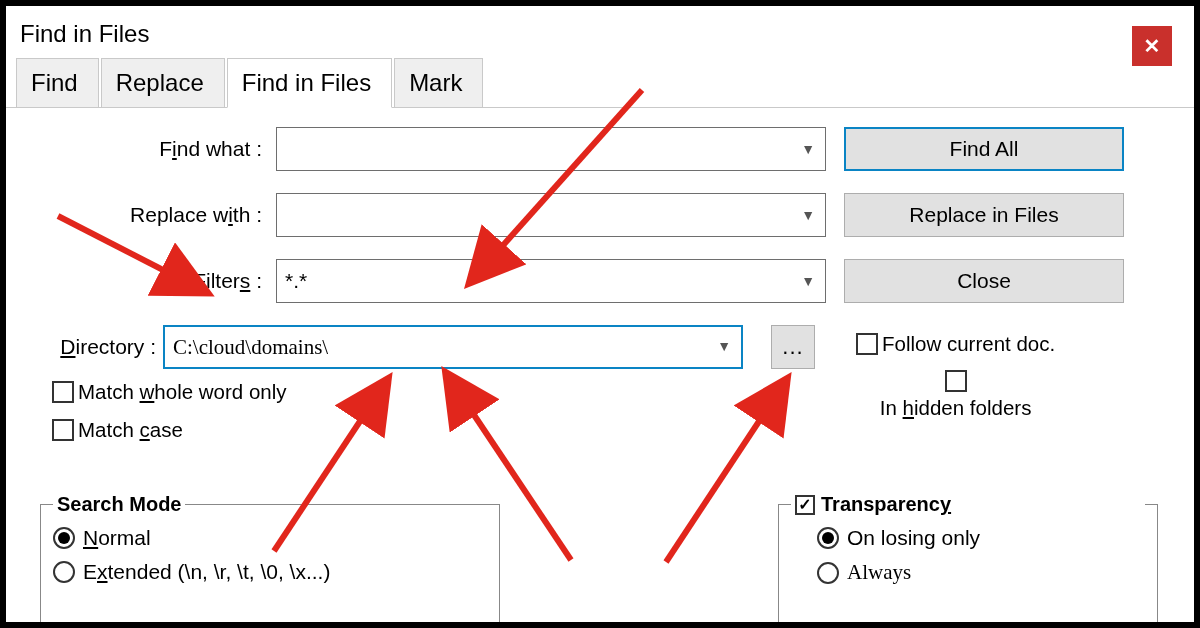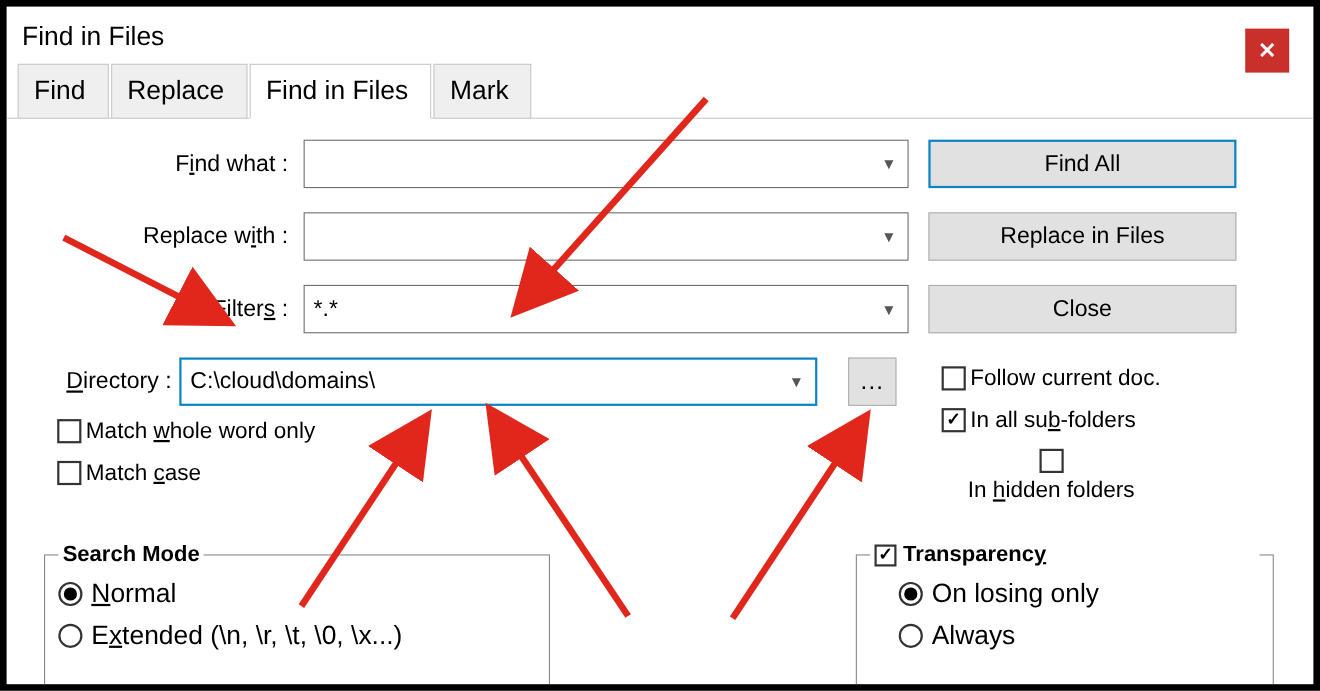--- a/index.html
+++ b/index.html
@@ -122,21 +122,21 @@
     background:#e1e1e1;
     display:flex;
     align-items:center;
     justify-content:center;
     font-size:22px;
     letter-spacing:1px;
     cursor:pointer;
     margin-left:10px;
   }
 
-  .dir-row .combo { width:580px; }
+  .dir-row .combo { width:580px;font-family:Liberation Serif, serif; }
   .dir-row .label { width:160px; padding-right:10px; }
   .dir-row { margin-left:0; }
 
   .check {
     display:flex;
     align-items:center;
     gap:4px;
     font-size:20.5px;
     margin:4px 0;
     cursor:pointer;
@@ -151,21 +151,21 @@
     justify-content:center;
     font-size:16px;
     line-height:1;
   }
   .chkbox.checked::after { content:"✓"; font-weight:bold; color:#000; }
 
   .radio {
     display:flex;
     align-items:center;
     gap:8px;
-    font-size:24px;
+    font-size:21px;
     margin:6px 0;
     cursor:pointer;
   }
   .rdisk {
     width:22px;
     height:22px;
     border:2px solid #333;
     border-radius:50%;
     background:#fff;
     display:flex;
@@ -289,26 +289,20 @@
       <span>
         <span>Match </span><span class="under">c</span><span>ase</span>
       </span>
     </div>
   </div>
 
   <div class="right-checks">
     <div class="check">
       <span class="chkbox"></span>
       <span>Follow current doc.</span>
-    </div>
-    <div class="check" style="margin-top:14px;">
-      <span class="chkbox checked"></span>
-      <span>
-        <span>In all su</span><span class="under">b</span><span>-folders</span>
-      </span>
     </div>
     <div class="check" style="margin-top:14px;flex-direction:column;">
       <span class="chkbox"></span>
       <span>
         <span>In </span><span class="under">h</span><span>idden folders</span>
       </span>
     </div>
   </div>
 
   <div id="searchmode" class="fieldset">
@@ -325,21 +319,21 @@
 
   <div id="transparency-group" class="fieldset">
     <span class="legend legend-check">
       <span class="chkbox checked" style="width:20px;height:20px;"></span>
       <span><span>Transparenc</span><span class="under">y</span></span>
     </span>
     <div class="radio" style="margin-top:-2px;margin-left:26px;">
       <span class="rdisk selected"></span>
       <span>On losing only</span>
     </div>
-    <div class="radio" style="margin-top:10px;margin-left:26px;">
+    <div class="radio" style="margin-top:10px;margin-left:26px;font-family:Liberation Serif, serif;">
       <span class="rdisk"></span>
       <span>Always</span>
     </div>
   </div>
 
   <svg class="arrows" viewBox="0 0 1188 616">
     <defs>
       <marker id="ahead" markerWidth="10" markerHeight="10" refX="8" refY="5" orient="auto">
         <path d="M0,0 L10,5 L0,10 Z" fill="#e1261c"></path>
       </marker>

